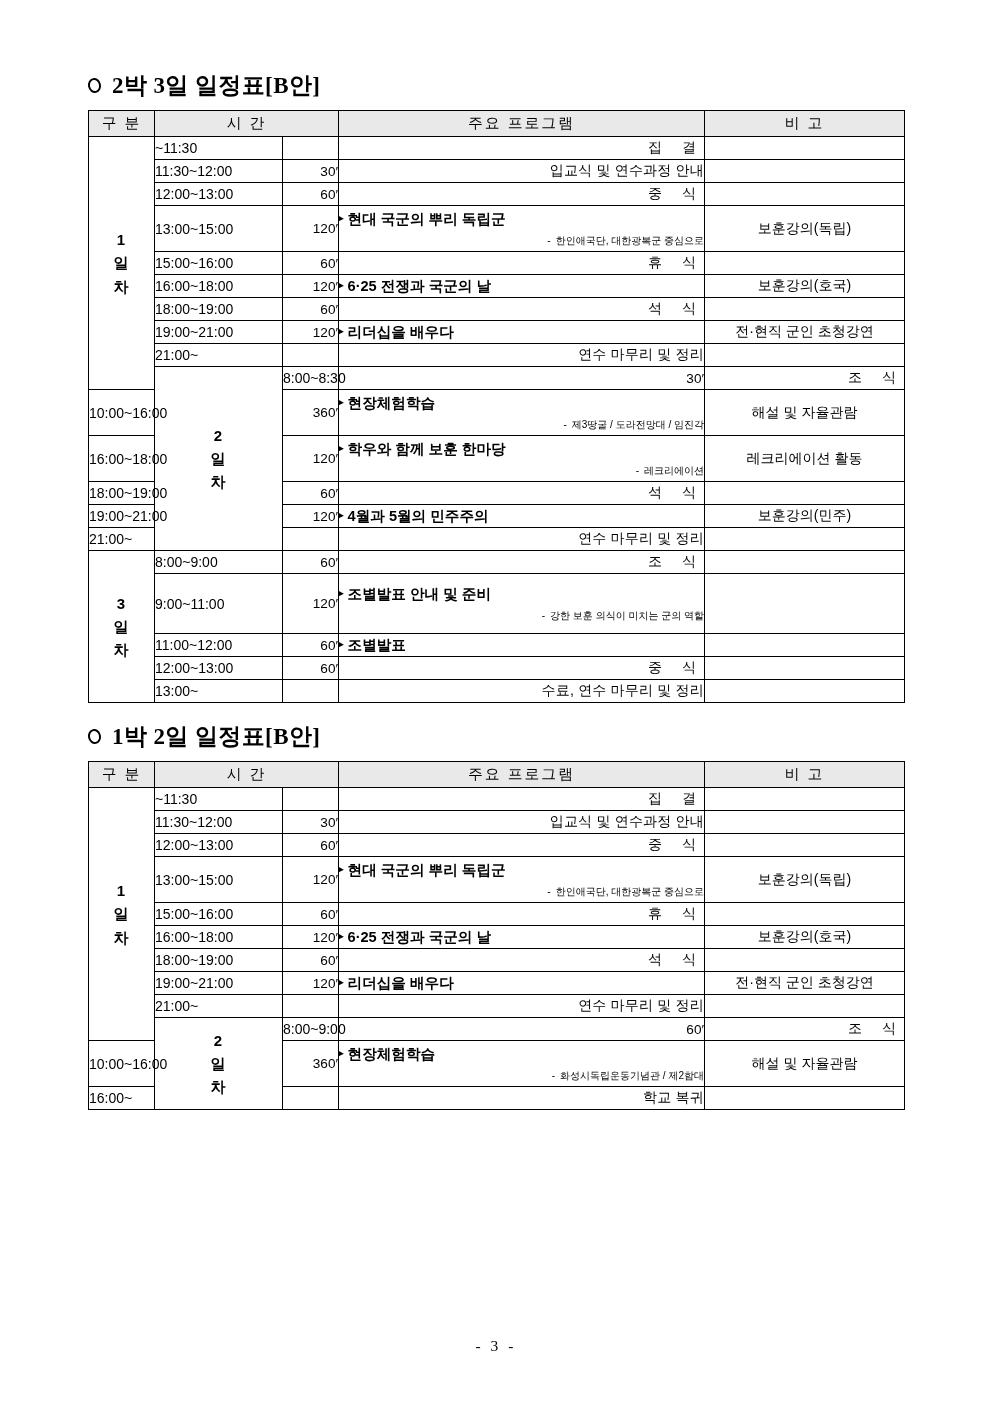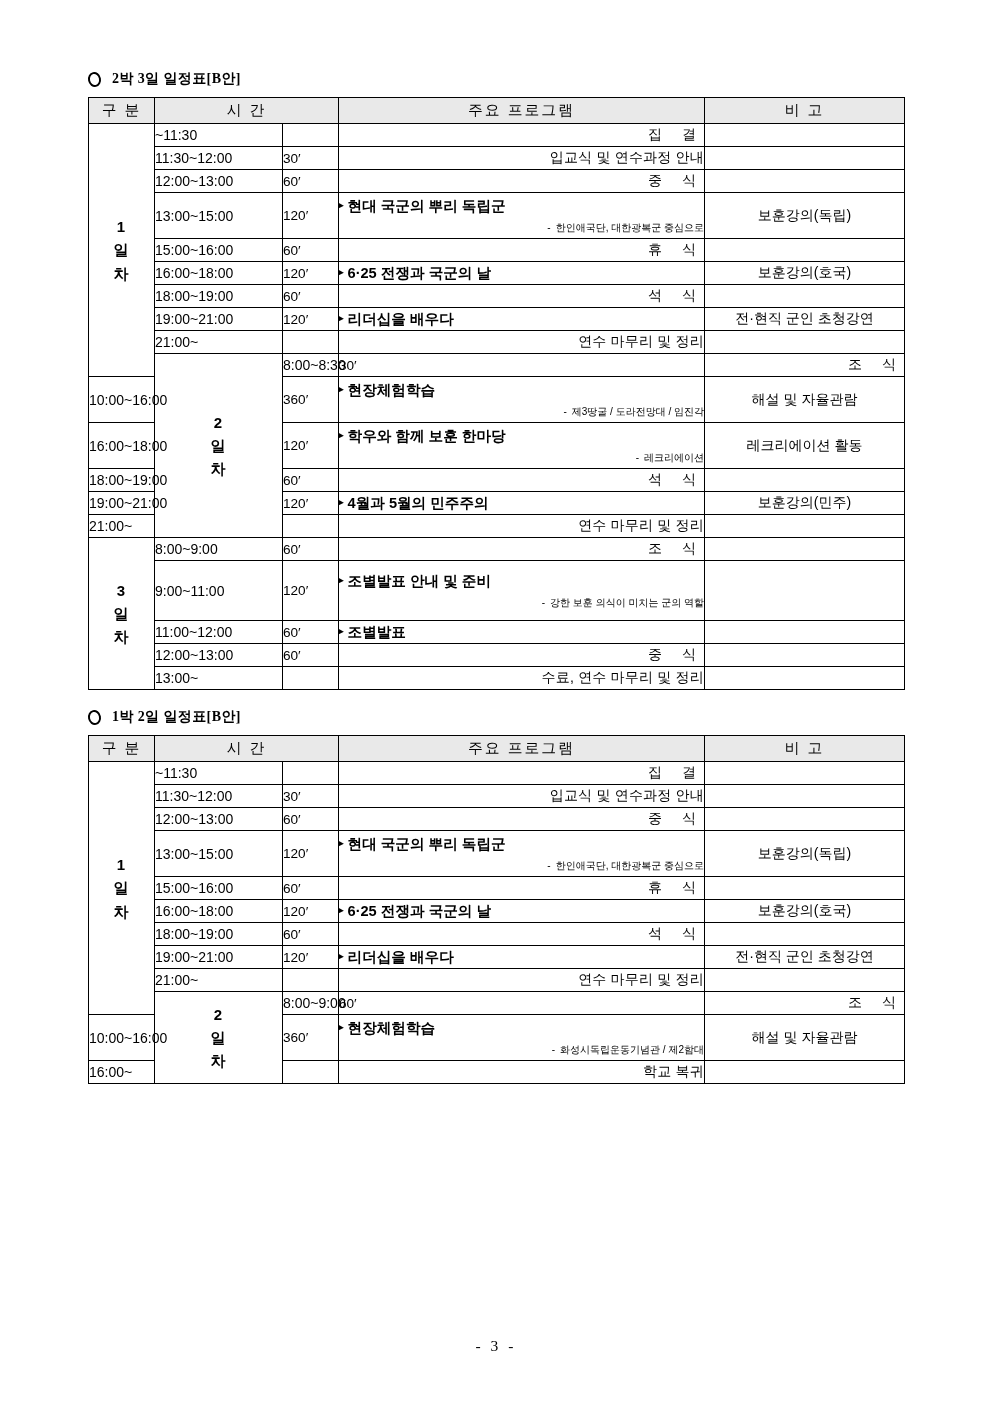--- a/index.html
+++ b/index.html
@@ -34,21 +34,21 @@
     width: 13px;
     height: 15px;
     border: 2.3px solid #000;
     border-radius: 50%;
     box-sizing: border-box;
     transform: rotate(-12deg);
     flex: 0 0 auto;
   }
   .section-title {
     font-family: "Liberation Serif", serif;
-    font-size: 14px;
+    font-size: 23px;
     font-weight: bold;
     letter-spacing: 0.4px;
     white-space: nowrap;
   }
 
   
   table.sched {
     border-collapse: collapse;
     width: 100%;
     table-layout: fixed;
@@ -80,21 +80,21 @@
     line-height: 1.55;
     letter-spacing: 1px;
   }
   td.time {
     padding-left: 8px;
     font-size: 14px;
     white-space: nowrap;
     margin-left: 36px;
   }
   td.dur {
-    text-align: left;
+    text-align: right;
     font-size: 13.6px;
   }
   td.prog {
     padding: 2px 6px 2px 10px;
     text-align: right;
   }
   td.note {
     text-align: center;
     font-size: 14px;
     white-space: nowrap;

